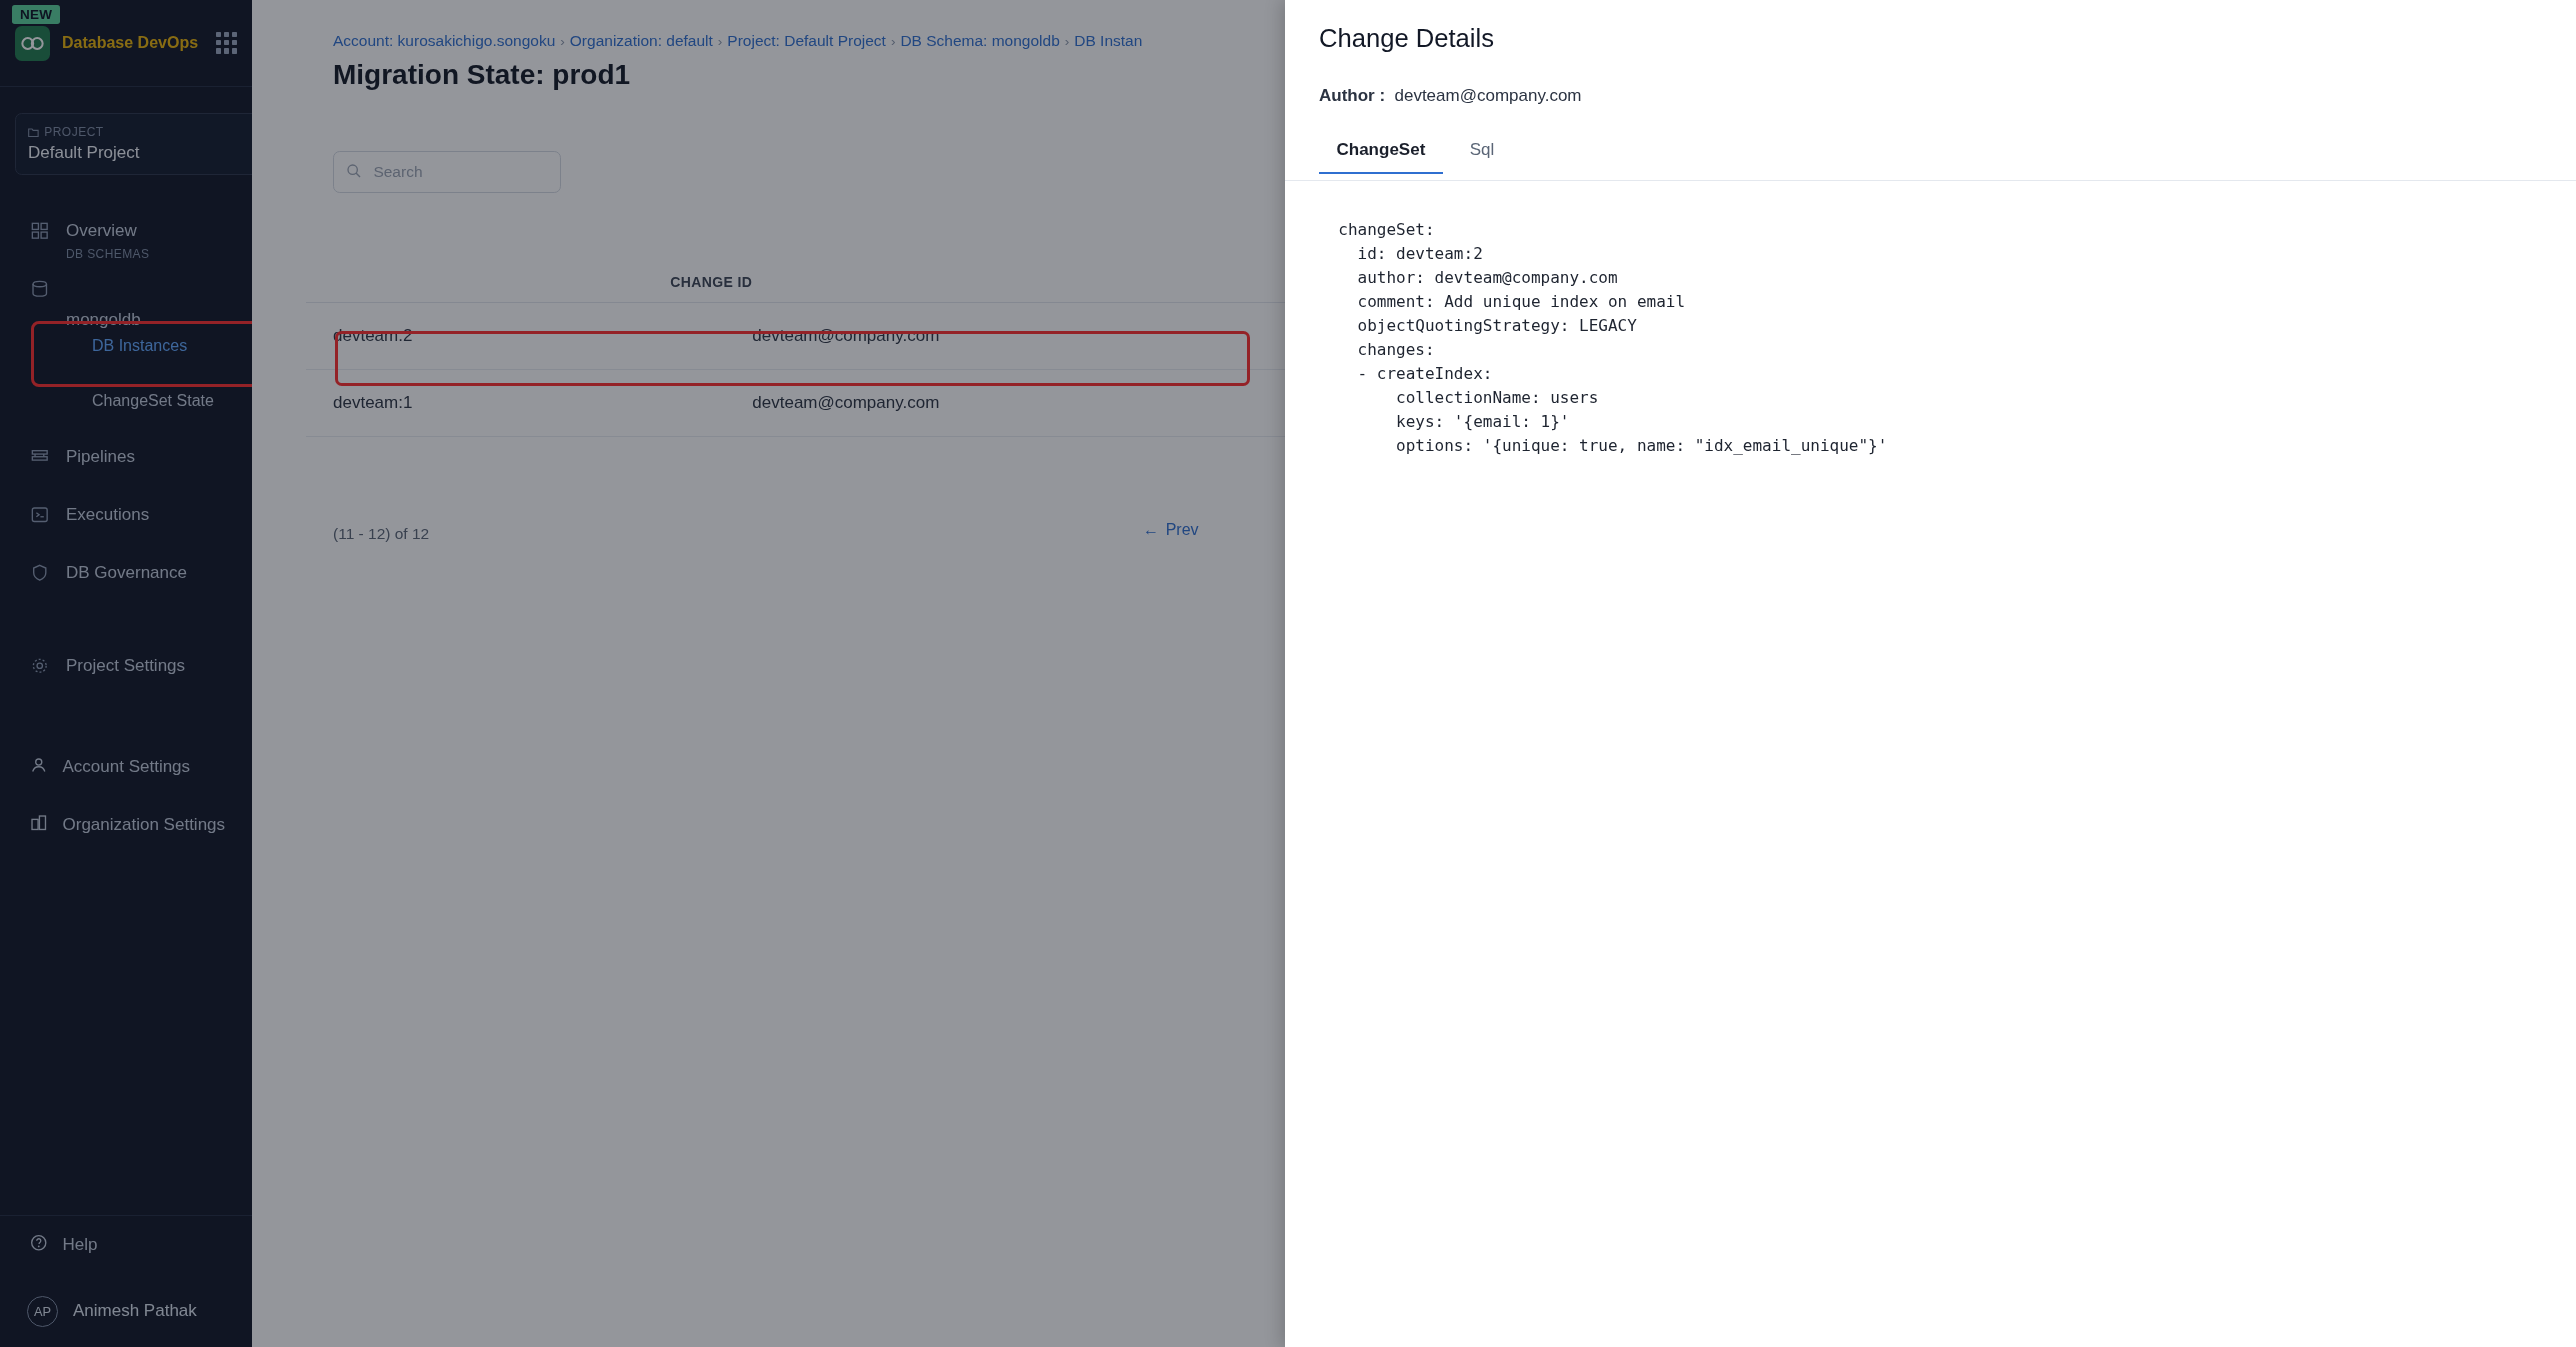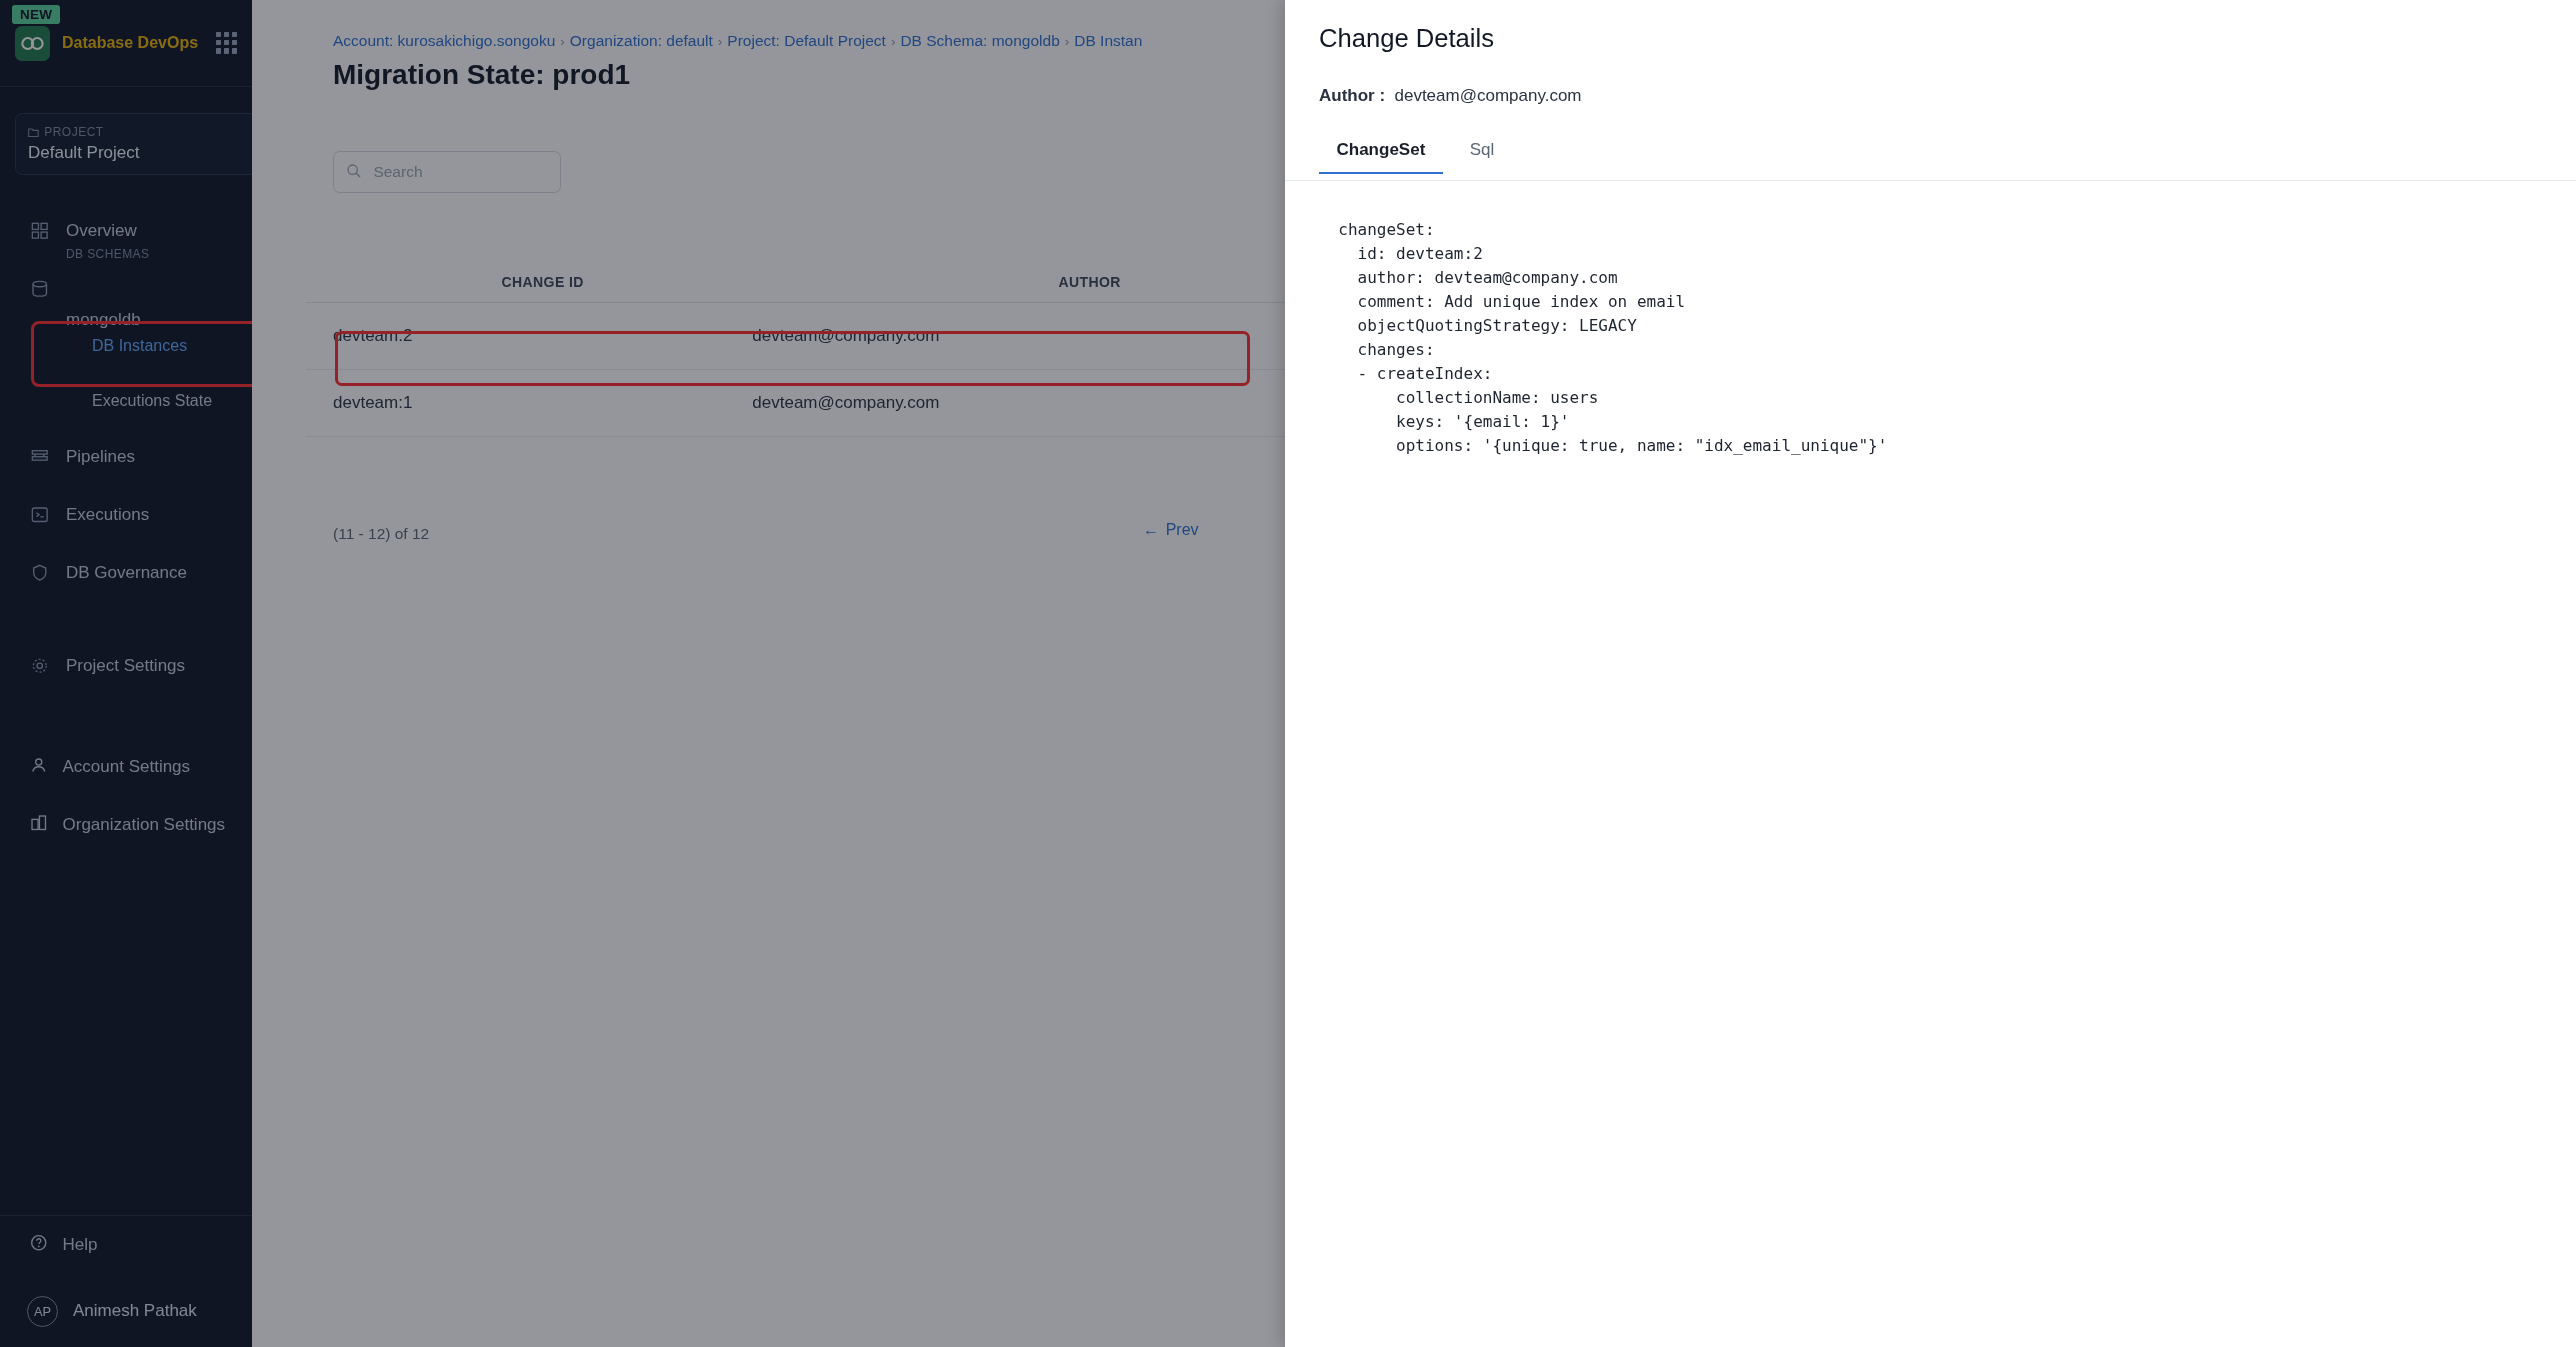--- a/index.html
+++ b/index.html
@@ -158,21 +158,21 @@
     width: 100%; background: transparent;
     font-family: "Liberation Sans", sans-serif;
   }
   .search-box input::placeholder { color: #9aa3b2; }
 
   table.changes {
     position: absolute; top: 262px; left: 0;
     width: 2270px; border-collapse: collapse;
   }
   table.changes th {
-    text-align: center; font-size: 14px; letter-spacing: 0.4px;
+    text-align: right; font-size: 14px; letter-spacing: 0.4px;
     color: #3b4454; font-weight: bold;
     padding: 12px 0 12px 0;
   }
   table.changes td {
     font-size: 17px; color: #2b3342;
     padding: 23px 0;
     border-bottom: 0.7px solid #e8ebf0;
   }
   .col-1 { width: 209px; padding-left: 27px !important; }
   .col-2 { width: 316px; }
@@ -314,21 +314,21 @@
           <span>mongoldb</span>
         </span>
         <span class="chev-r">›</span>
       </div>
 
       <div class="nav-sub active">
         <span>DB Instances</span>
       </div>
 
       <div class="nav-sub">
-        <span>Executions State</span>
+        <span>ChangeSet State</span>
       </div>
 
       <div class="nav-item">
         <span class="ico">
           <svg width="17.5" height="17.5" viewBox="0 0 26 26">
               <rect x="2" y="4" width="22" height="5" fill="none" stroke="currentColor" stroke-width="2"></rect>
               <rect x="2" y="13" width="22" height="5" fill="none" stroke="currentColor" stroke-width="2"></rect>
               <path d="M6 9v4M19 9v4" stroke="currentColor" stroke-width="2"></path>
             </svg>
         </span>

